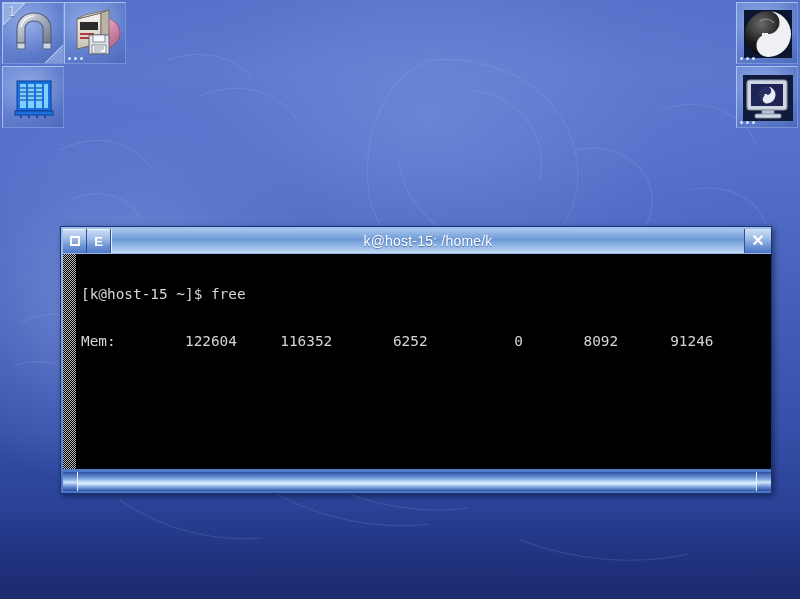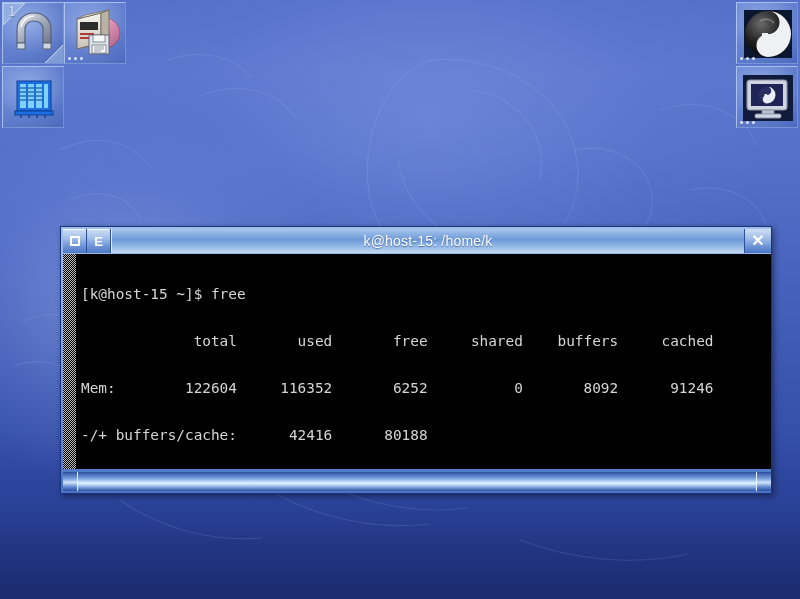--- a/index.html
+++ b/index.html
@@ -423,23 +423,21 @@
         <div id="tb-title">
           <span id="tb-title-text">k@host-15: /home/k</span>
         </div>
         <div id="tb-close">✕</div>
       </div>
 
       <div id="term-body">
         <div id="term-scrollbar"></div>
         <div id="term-text">
           <span class="line">[k@host-15 ~]$ free</span>
-          <span class="line">             total       used       free     shared    buffers     cached</span>
           <span class="line">Mem:        122604     116352       6252          0       8092      91246</span>
-          <span class="line">-/+ buffers/cache:      42416      80188</span>
           
           
         </div>
       </div>
 
       <div id="term-resize">
         <div class="rz-grip"></div>
         <div class="rz-mid"></div>
         <div class="rz-grip"></div>
       </div>

